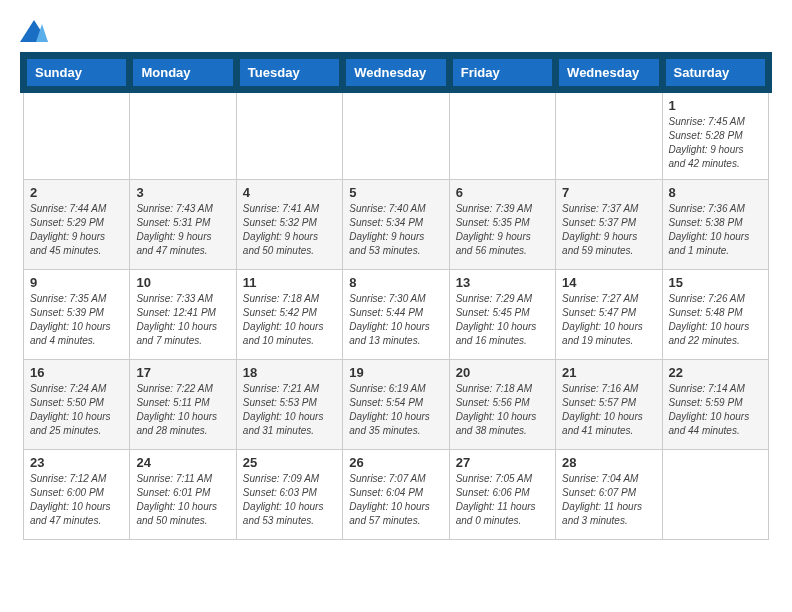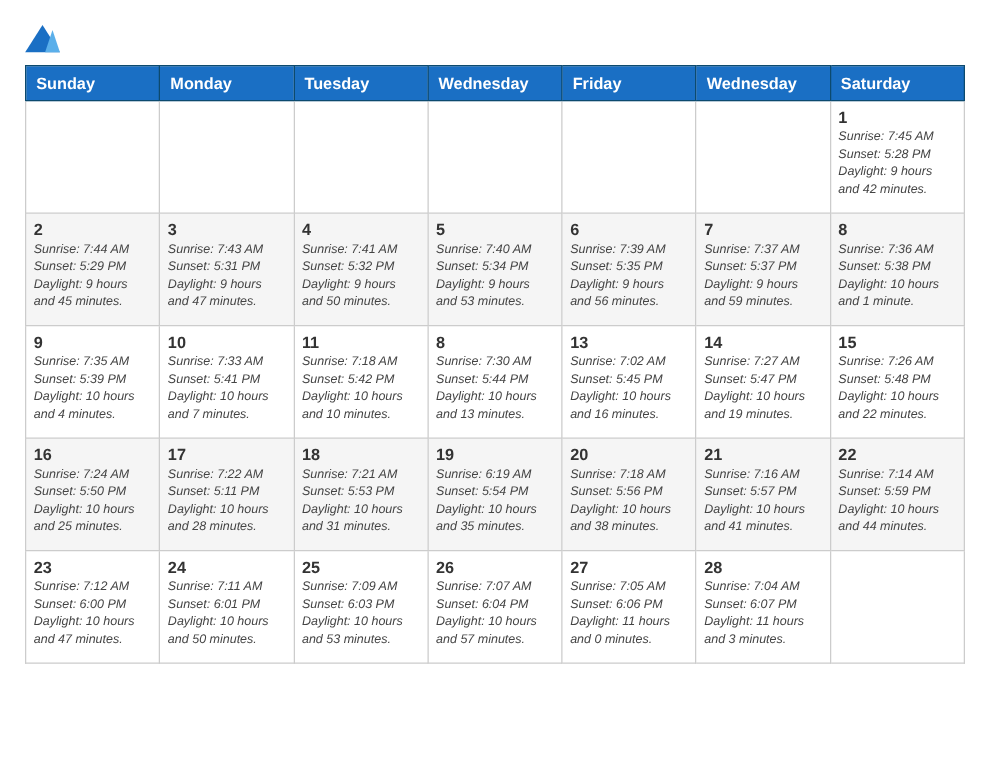--- a/index.html
+++ b/index.html
@@ -43,21 +43,21 @@
       border-collapse: collapse;
       table-layout: fixed;
     }
     .calendar-table thead tr th {
       background-color: #1a6fc4;
       color: #fff;
       text-align: left;
       padding: 6px 8px;
       font-size: 13px;
       font-weight: bold;
-      border: 1px solid #0c4a6e;
+      border: 7px solid #0c4a6e;
     }
     .calendar-table tbody tr td {
       border: 1px solid #ccc;
       vertical-align: top;
       padding: 5px 6px;
       font-size: 10.5px;
       color: #333;
       height: 90px;
     }
     .day-number {
@@ -176,38 +176,38 @@
       <tr class="normal-row">
         <td>
           <span class="day-number">9</span>
           <div class="day-info">Sunrise: 7:35 AM
 Sunset: 5:39 PM
 Daylight: 10 hours and 4 minutes.</div>
         </td>
         <td>
           <span class="day-number">10</span>
           <div class="day-info">Sunrise: 7:33 AM
-Sunset: 5:41 PM
+Sunset: 12:41 PM
 Daylight: 10 hours and 7 minutes.</div>
         </td>
         <td>
           <span class="day-number">11</span>
           <div class="day-info">Sunrise: 7:18 AM
 Sunset: 5:42 PM
 Daylight: 10 hours and 10 minutes.</div>
         </td>
         <td>
           <span class="day-number">8</span>
           <div class="day-info">Sunrise: 7:30 AM
 Sunset: 5:44 PM
 Daylight: 10 hours and 13 minutes.</div>
         </td>
         <td>
           <span class="day-number">13</span>
-          <div class="day-info">Sunrise: 7:02 AM
+          <div class="day-info">Sunrise: 7:29 AM
 Sunset: 5:45 PM
 Daylight: 10 hours and 16 minutes.</div>
         </td>
         <td>
           <span class="day-number">14</span>
           <div class="day-info">Sunrise: 7:27 AM
 Sunset: 5:47 PM
 Daylight: 10 hours and 19 minutes.</div>
         </td>
         <td>

